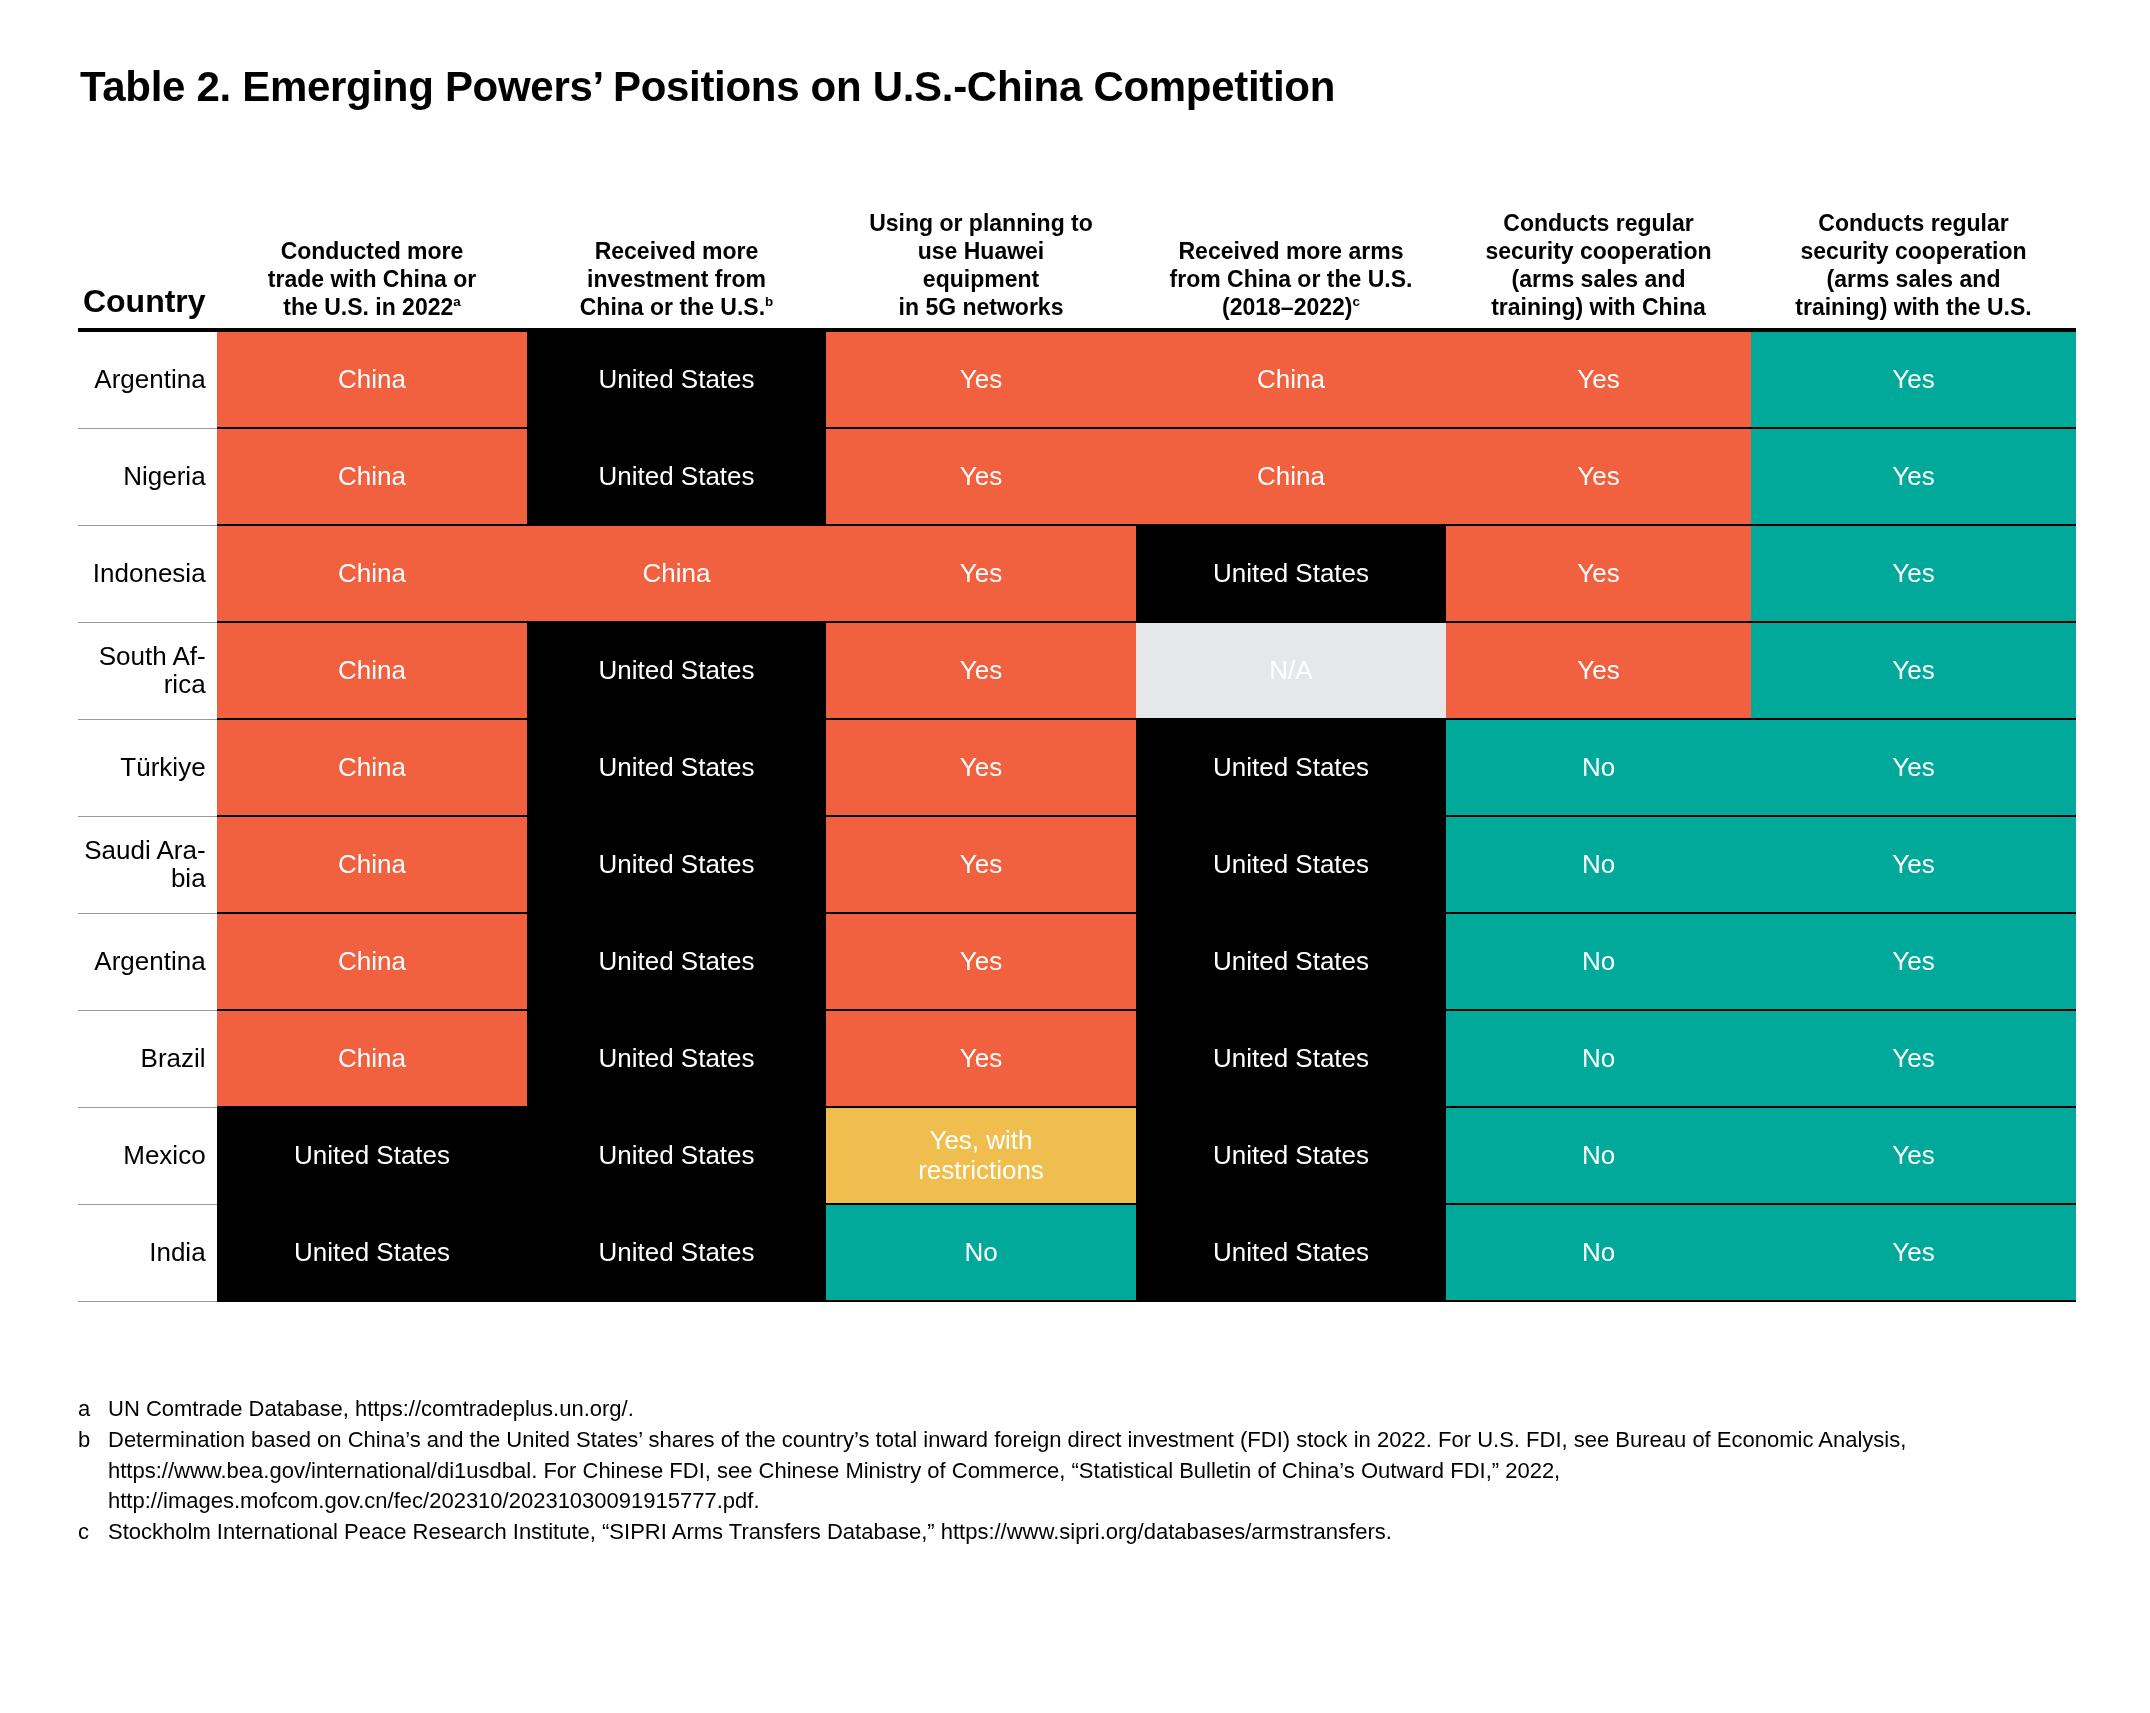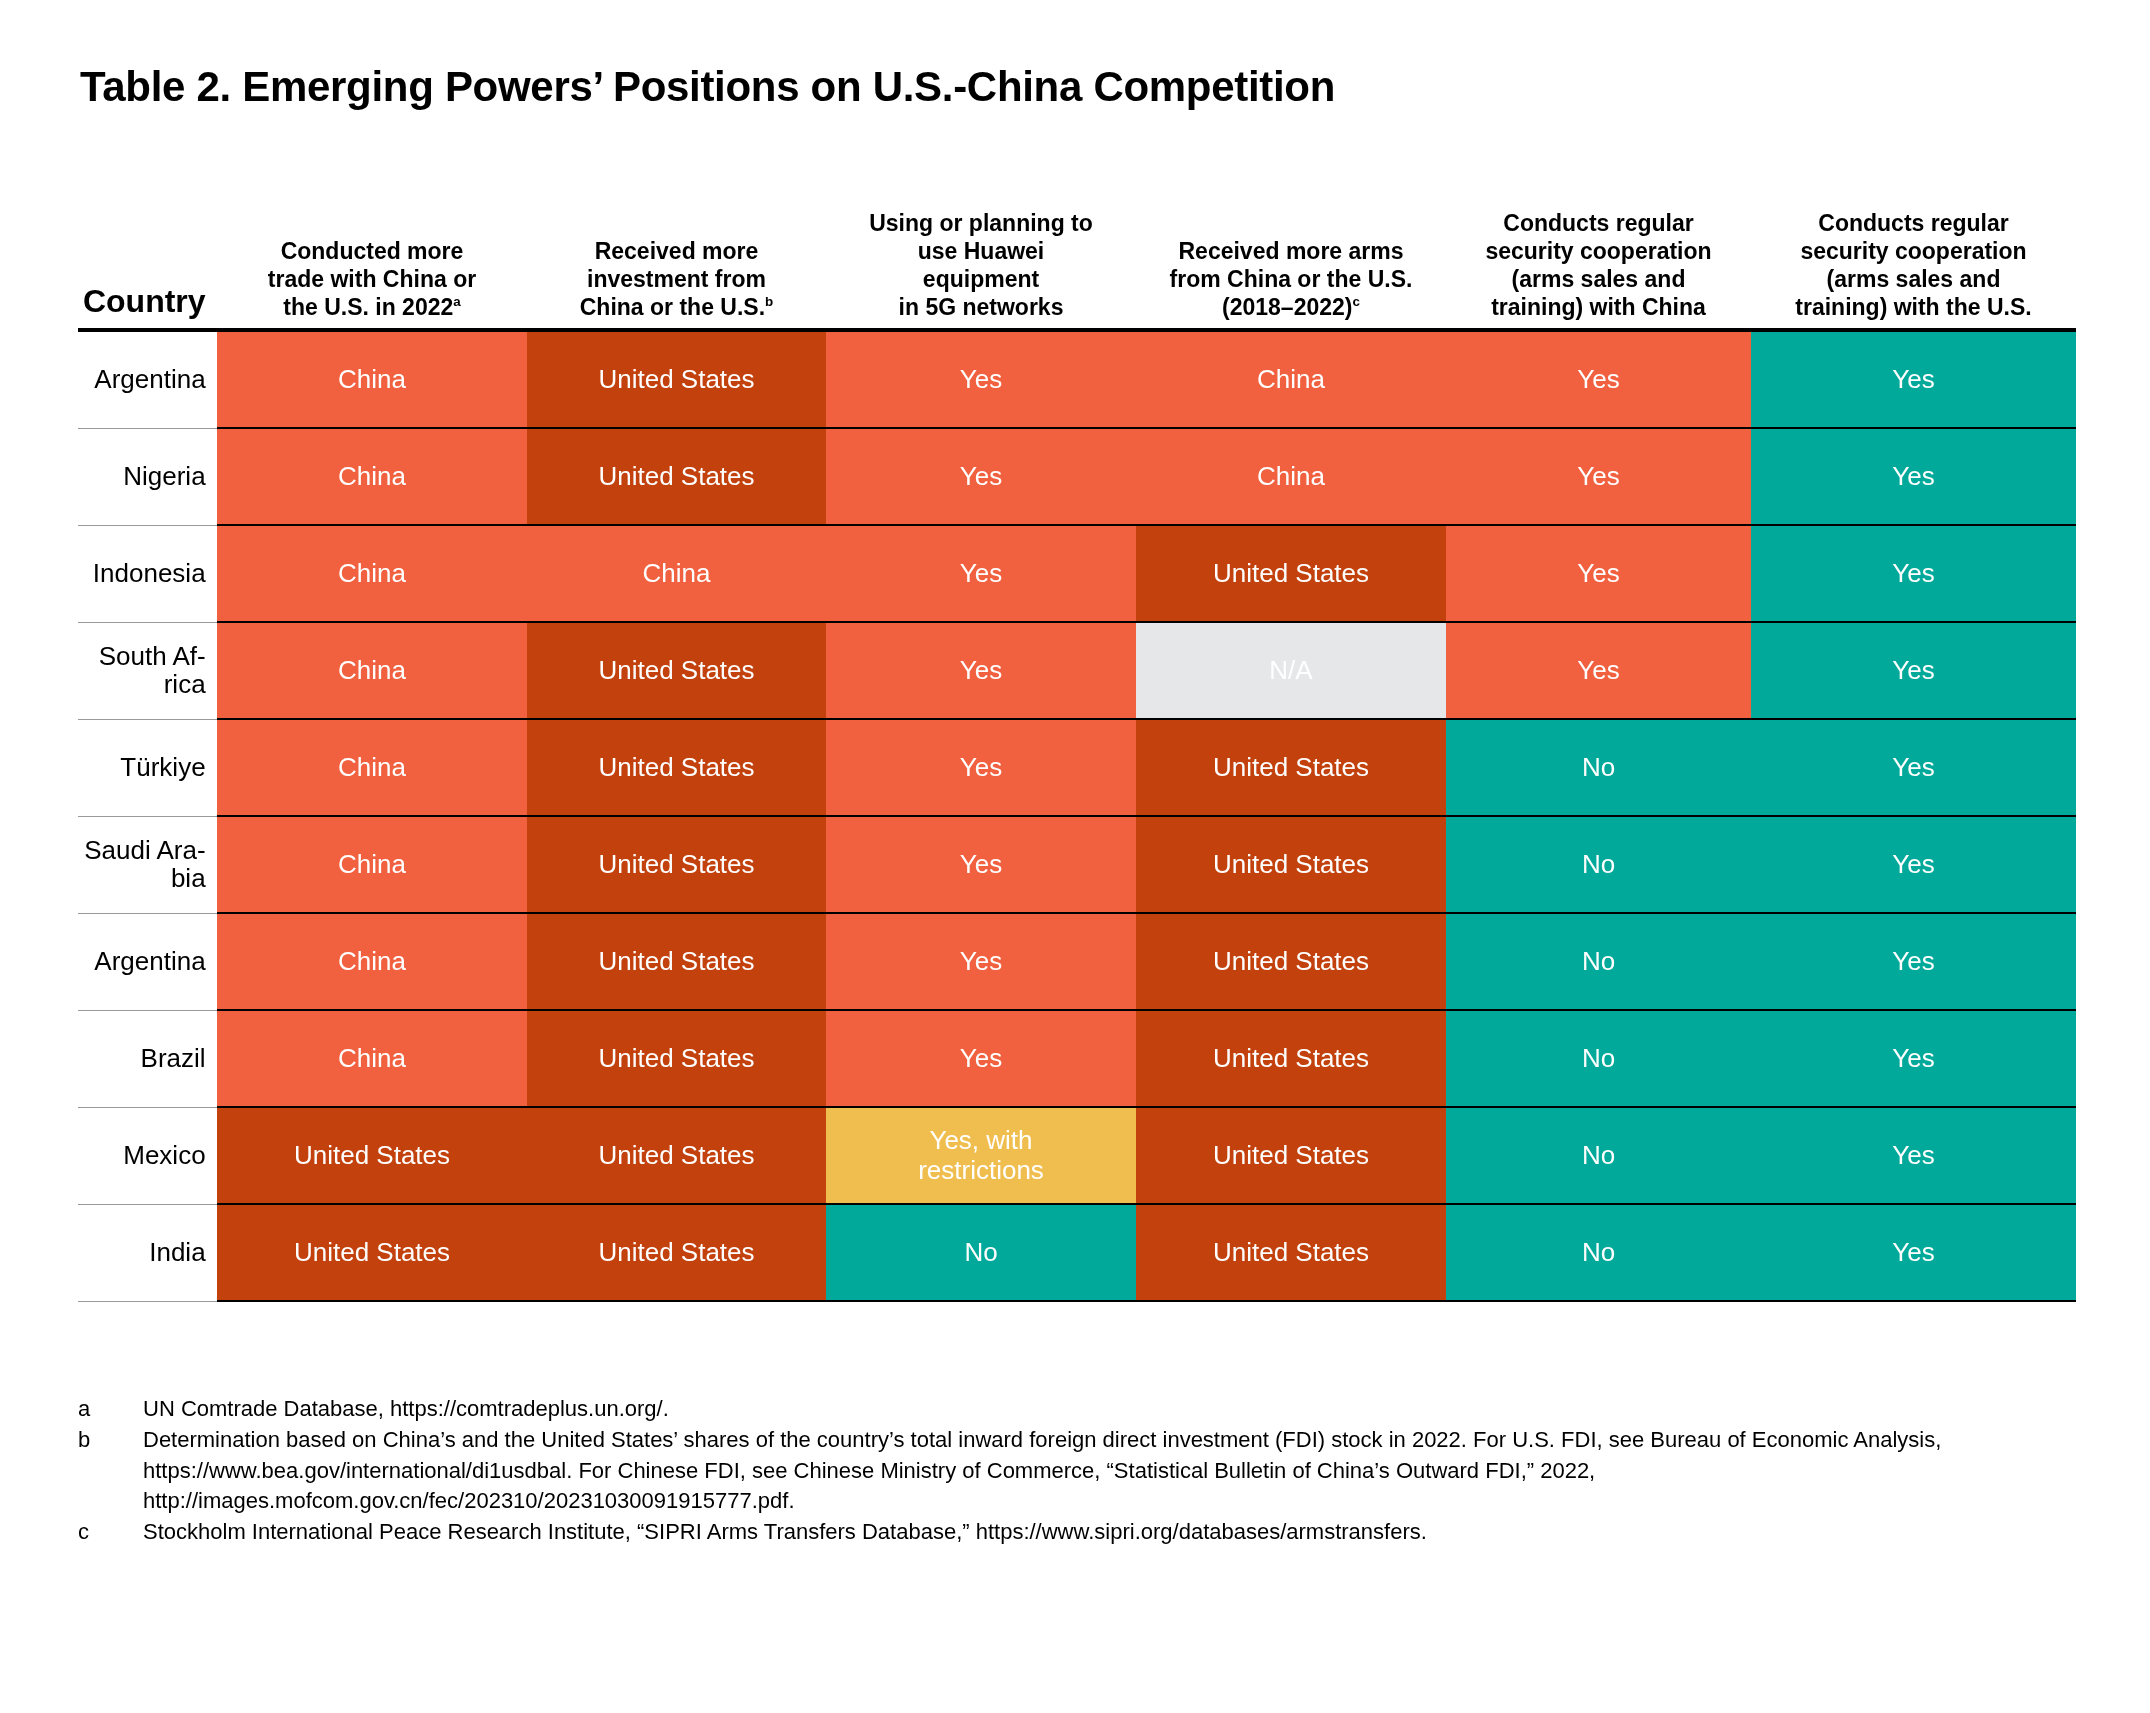--- a/index.html
+++ b/index.html
@@ -88,21 +88,21 @@
     padding-right: 11.4px;
     font-size: 26px;
     border-bottom: 1.5px solid #9a9a9a;
     line-height: 1.06;
   }
   table.matrix tbody tr:last-child td.country {
     border-bottom: 1.5px solid #9a9a9a;
   }
 
   td.china  { background: #F1603F; }
-  td.us     { background: #c2410c; }
+  td.us     { background: #000000; }
   td.yes    { background: #F1603F; }
   td.no     { background: #00A99A; }
   td.na     { background: #E6E7E8; color: #1a1a1a; }
   td.partial{ background: #F0BE4E; color: #000000; }
 
   
   .notes {
     position: absolute;
     left: 78px;
     top: 1394px;
@@ -117,21 +117,20 @@
     margin-bottom: 1px;
   }
   .note-mark {
     width: 30px;
     flex: 0 0 30px;
     font-size: 22px;
   }
   .note-text {
     flex: 1 1 auto;
     font-size: 22px;
-    margin-left: 35px;
   }
 </style>
 </head>
 <body>
 
 <div class="page">
 
   <div class="title">Table 2. Emerging Powers’ Positions on U.S.-China Competition</div>
 
   <div class="table-wrap">

